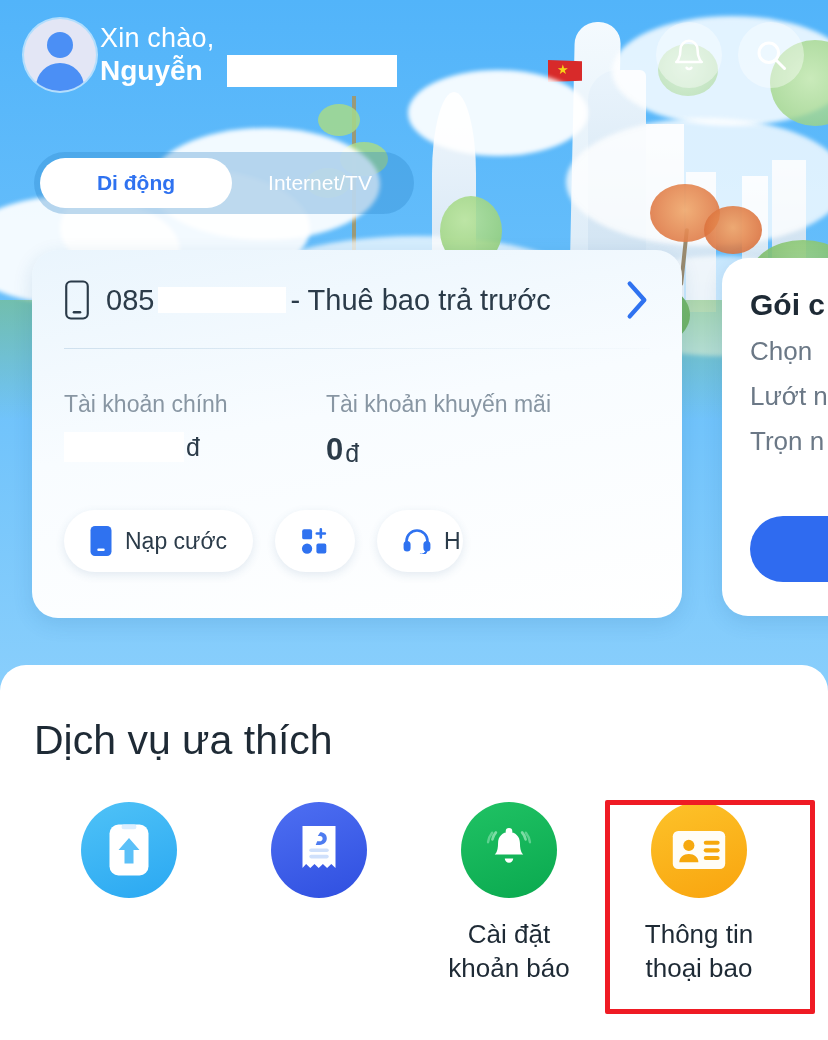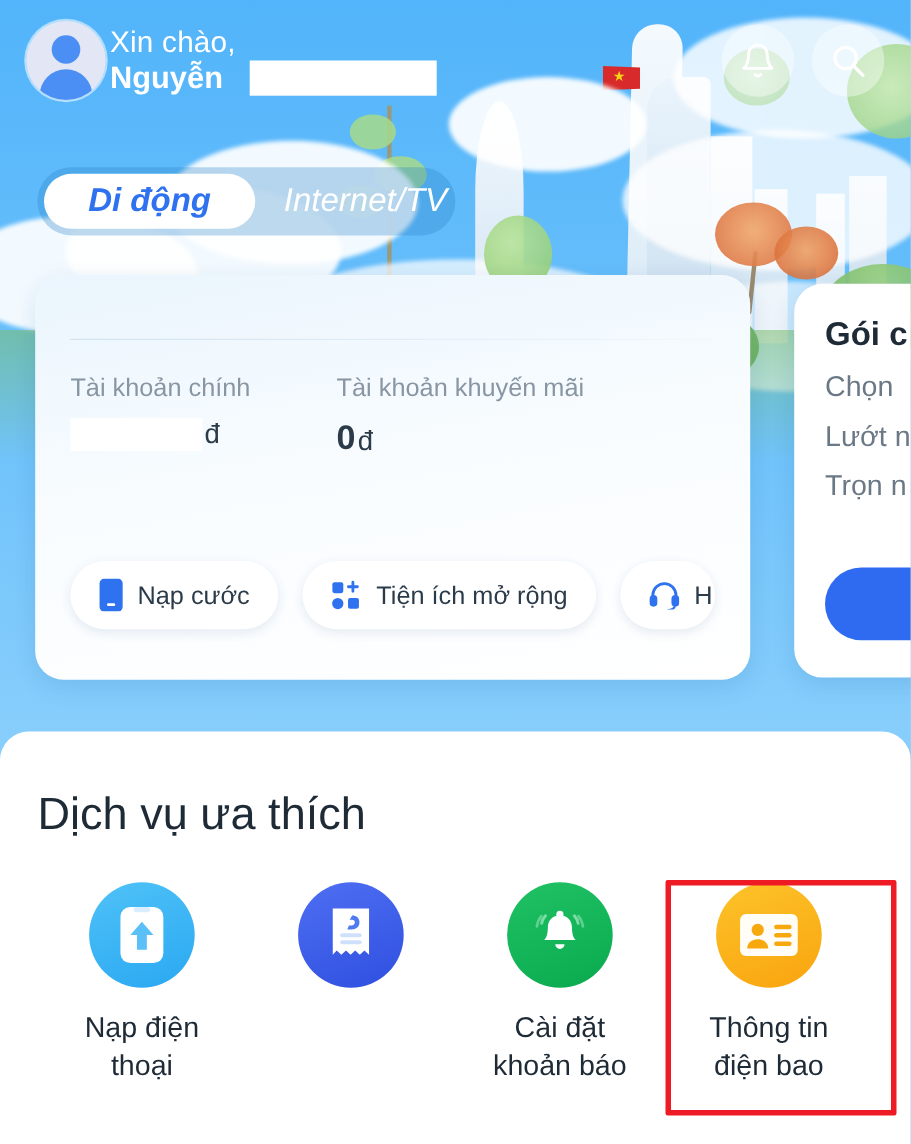--- a/index.html
+++ b/index.html
@@ -157,21 +157,21 @@
   
   .tabs {
     position: absolute; left: 34px; top: 152px;
     height: 62px; border-radius: 34px;
     background: rgba(40,130,200,.30);
     display: flex; align-items: center; padding: 6px;
     width: 380px;
   }
   .tab {
     height: 50px; border-radius: 28px; display: flex; align-items: center;
-    justify-content: center; font-size: 30px; padding: 0 26px; font-style: italic;
+    justify-content: center; font-size: 21px; padding: 0 26px;
   }
   .tab.active { background: #ffffff; color: #2f72f0; font-weight: 700; min-width: 192px; }
   .tab.inactive { color: #ffffff; font-weight: 400; flex: 1; }
 
   
   .card-main {
     position: absolute; left: 32px; top: 250px;
     width: 650px; height: 368px;
     background: linear-gradient(170deg, #eaf5fd 0%, #f8fcff 45%, #ffffff 100%);
     border-radius: 26px;
@@ -186,21 +186,21 @@
   }
   .redact-num {
     display: inline-block; width: 128px; height: 26px;
     background: #ffffff; margin: 0 4px;
   }
   .chev { margin-left: auto; }
   .divider {
     margin-top: 28px; height: 1px;
     background: linear-gradient(90deg, rgba(180,205,225,.55), rgba(180,205,225,.05));
   }
-  .balances { display: flex; margin-top: 30px; }
+  .balances { display: flex; margin-top: 42px; gap: 20px; }
   .bal-col { }
   .bal-col.c1 { width: 242px; }
   .bal-label { font-size: 23px; color: #8896a3; }
   .bal-value {
     margin-top: 14px; font-size: 31px; color: #2b3b49; font-weight: 700;
     display: flex; align-items: flex-end;
   }
   .bal-value .unit { font-size: 25px; font-weight: 400; margin-left: 2px; }
   .redact-bal {
     display: inline-block; width: 120px; height: 30px; background: #fff;
@@ -338,20 +338,34 @@
       </div>
     </div>
   </div>
 
   <div class="tabs">
     <div class="tab active">Di động</div>
     <div class="tab inactive">Internet/TV</div>
   </div>
 
   <div class="card-main">
+    <div class="msisdn-row">
+      <svg class="phone-icon" width="26" height="40" viewBox="0 0 16 26" fill="none" stroke="#2b3b49" stroke-width="1.4">
+        <rect x="1" y="1" width="14" height="24" rx="3"></rect>
+        <line x1="6" y1="21" x2="10" y2="21" stroke-width="1.6" stroke-linecap="round"></line>
+      </svg>
+      <div class="msisdn-text">
+        <span>085</span>
+        <span class="redact-num"></span>
+        <span>- Thuê bao trả trước</span>
+      </div>
+      <svg class="chev" width="26" height="40" viewBox="0 0 12 22" fill="none" stroke="#2f72f0" stroke-width="2.4" stroke-linecap="round" stroke-linejoin="round">
+        <polyline points="2,2 10,11 2,20"></polyline>
+      </svg>
+    </div>
 
     <div class="divider"></div>
 
     <div class="balances">
       <div class="bal-col c1">
         <div class="bal-label">Tài khoản chính</div>
         <div class="bal-value">
           <span class="redact-bal"></span>
           <span class="unit">đ</span>
         </div>
@@ -373,21 +387,20 @@
         </svg>
         <span>Nạp cước</span>
       </div>
       <div class="act-btn">
         <svg width="28" height="28" viewBox="0 0 24 24">
           <rect x="1" y="2" width="8.5" height="8.5" rx="1.6" fill="#2f72f0"></rect>
           <path d="M17 2v7M13.5 5.5h7" stroke="#2f72f0" stroke-width="2.2" stroke-linecap="round"></path>
           <circle cx="5.2" cy="18.6" r="4.4" fill="#2f72f0"></circle>
           <rect x="13.2" y="14.2" width="8.5" height="8.5" rx="1.6" fill="#2f72f0"></rect>
         </svg>
-        <span>Tiện ích mở rộng</span>
       </div>
       <div class="act-btn clipped">
         <svg width="28" height="26" viewBox="0 0 24 22">
           <path d="M3 14v-3a9 9 0 0 1 18 0v3" fill="none" stroke="#2f72f0" stroke-width="2.2" stroke-linecap="round"></path>
           <rect x="0.5" y="11" width="6" height="9" rx="3" fill="#2f72f0"></rect>
           <rect x="17.5" y="11" width="6" height="9" rx="3" fill="#2f72f0"></rect>
           <path d="M20 20a5 5 0 0 1-5 2.6" fill="none" stroke="#2f72f0" stroke-width="1.6" stroke-linecap="round"></path>
         </svg>
         <span>H</span>
       </div>
@@ -410,22 +423,20 @@
     <div class="services">
 
       <div class="svc">
         <div class="svc-icon blue">
           <svg width="46" height="54" viewBox="0 0 30 36">
             <rect x="2" y="1" width="26" height="34" rx="6" fill="#ffffff"></rect>
             <rect x="10" y="1" width="10" height="3.2" rx="1.6" fill="#dbeeff"></rect>
             <path d="M15 10l7 8h-4v9h-6v-9H8z" fill="#5bc0f8"></path>
           </svg>
         </div>
-        <div class="svc-label">Nạp điện
-thoại</div>
       </div>
 
       <div class="svc">
         <div class="svc-icon indigo">
           <svg width="46" height="54" viewBox="0 0 30 36">
             <path d="M4 2h22v28l-2.8-2.6L20.4 30l-2.8-2.6L14.8 30 12 27.4 9.2 30 6.4 27.4 4 30z" fill="#ffffff"></path>
             <path d="M15.8 6.2c2.6 0 4.4 1.6 4.4 4 0 2.6-2 4.4-4.8 4.4h-2.6l1-2.4h1.6c1.2 0 2-.8 2-1.9 0-1-.7-1.6-1.8-1.6h-1.4z" fill="#4e7cf0"></path>
             <rect x="8.5" y="17" width="13" height="2.4" rx="1.2" fill="#cfe0fb"></rect>
             <rect x="8.5" y="21.2" width="13" height="2.4" rx="1.2" fill="#cfe0fb"></rect>
           </svg>
@@ -453,21 +464,21 @@
           <svg width="54" height="40" viewBox="0 0 34 25">
             <rect x="0.5" y="0.5" width="33" height="24" rx="3.4" fill="#fffdf6"></rect>
             <circle cx="10.6" cy="9.6" r="3.5" fill="#f6a80c"></circle>
             <path d="M4.6 20.2c0-3.2 2.7-5.2 6-5.2s6 2 6 5.2z" fill="#f6a80c"></path>
             <rect x="20" y="6.6" width="10" height="2.6" rx="1.3" fill="#f6a80c"></rect>
             <rect x="20" y="11.4" width="10" height="2.6" rx="1.3" fill="#f6a80c"></rect>
             <rect x="20" y="16.2" width="10" height="2.6" rx="1.3" fill="#f6a80c"></rect>
           </svg>
         </div>
         <div class="svc-label">Thông tin
-điện bao</div>
+thoại bao</div>
       </div>
 
     </div>
   </div>
 
   <div class="highlight-box"></div>
 
 </div>
 
 </body></html>

